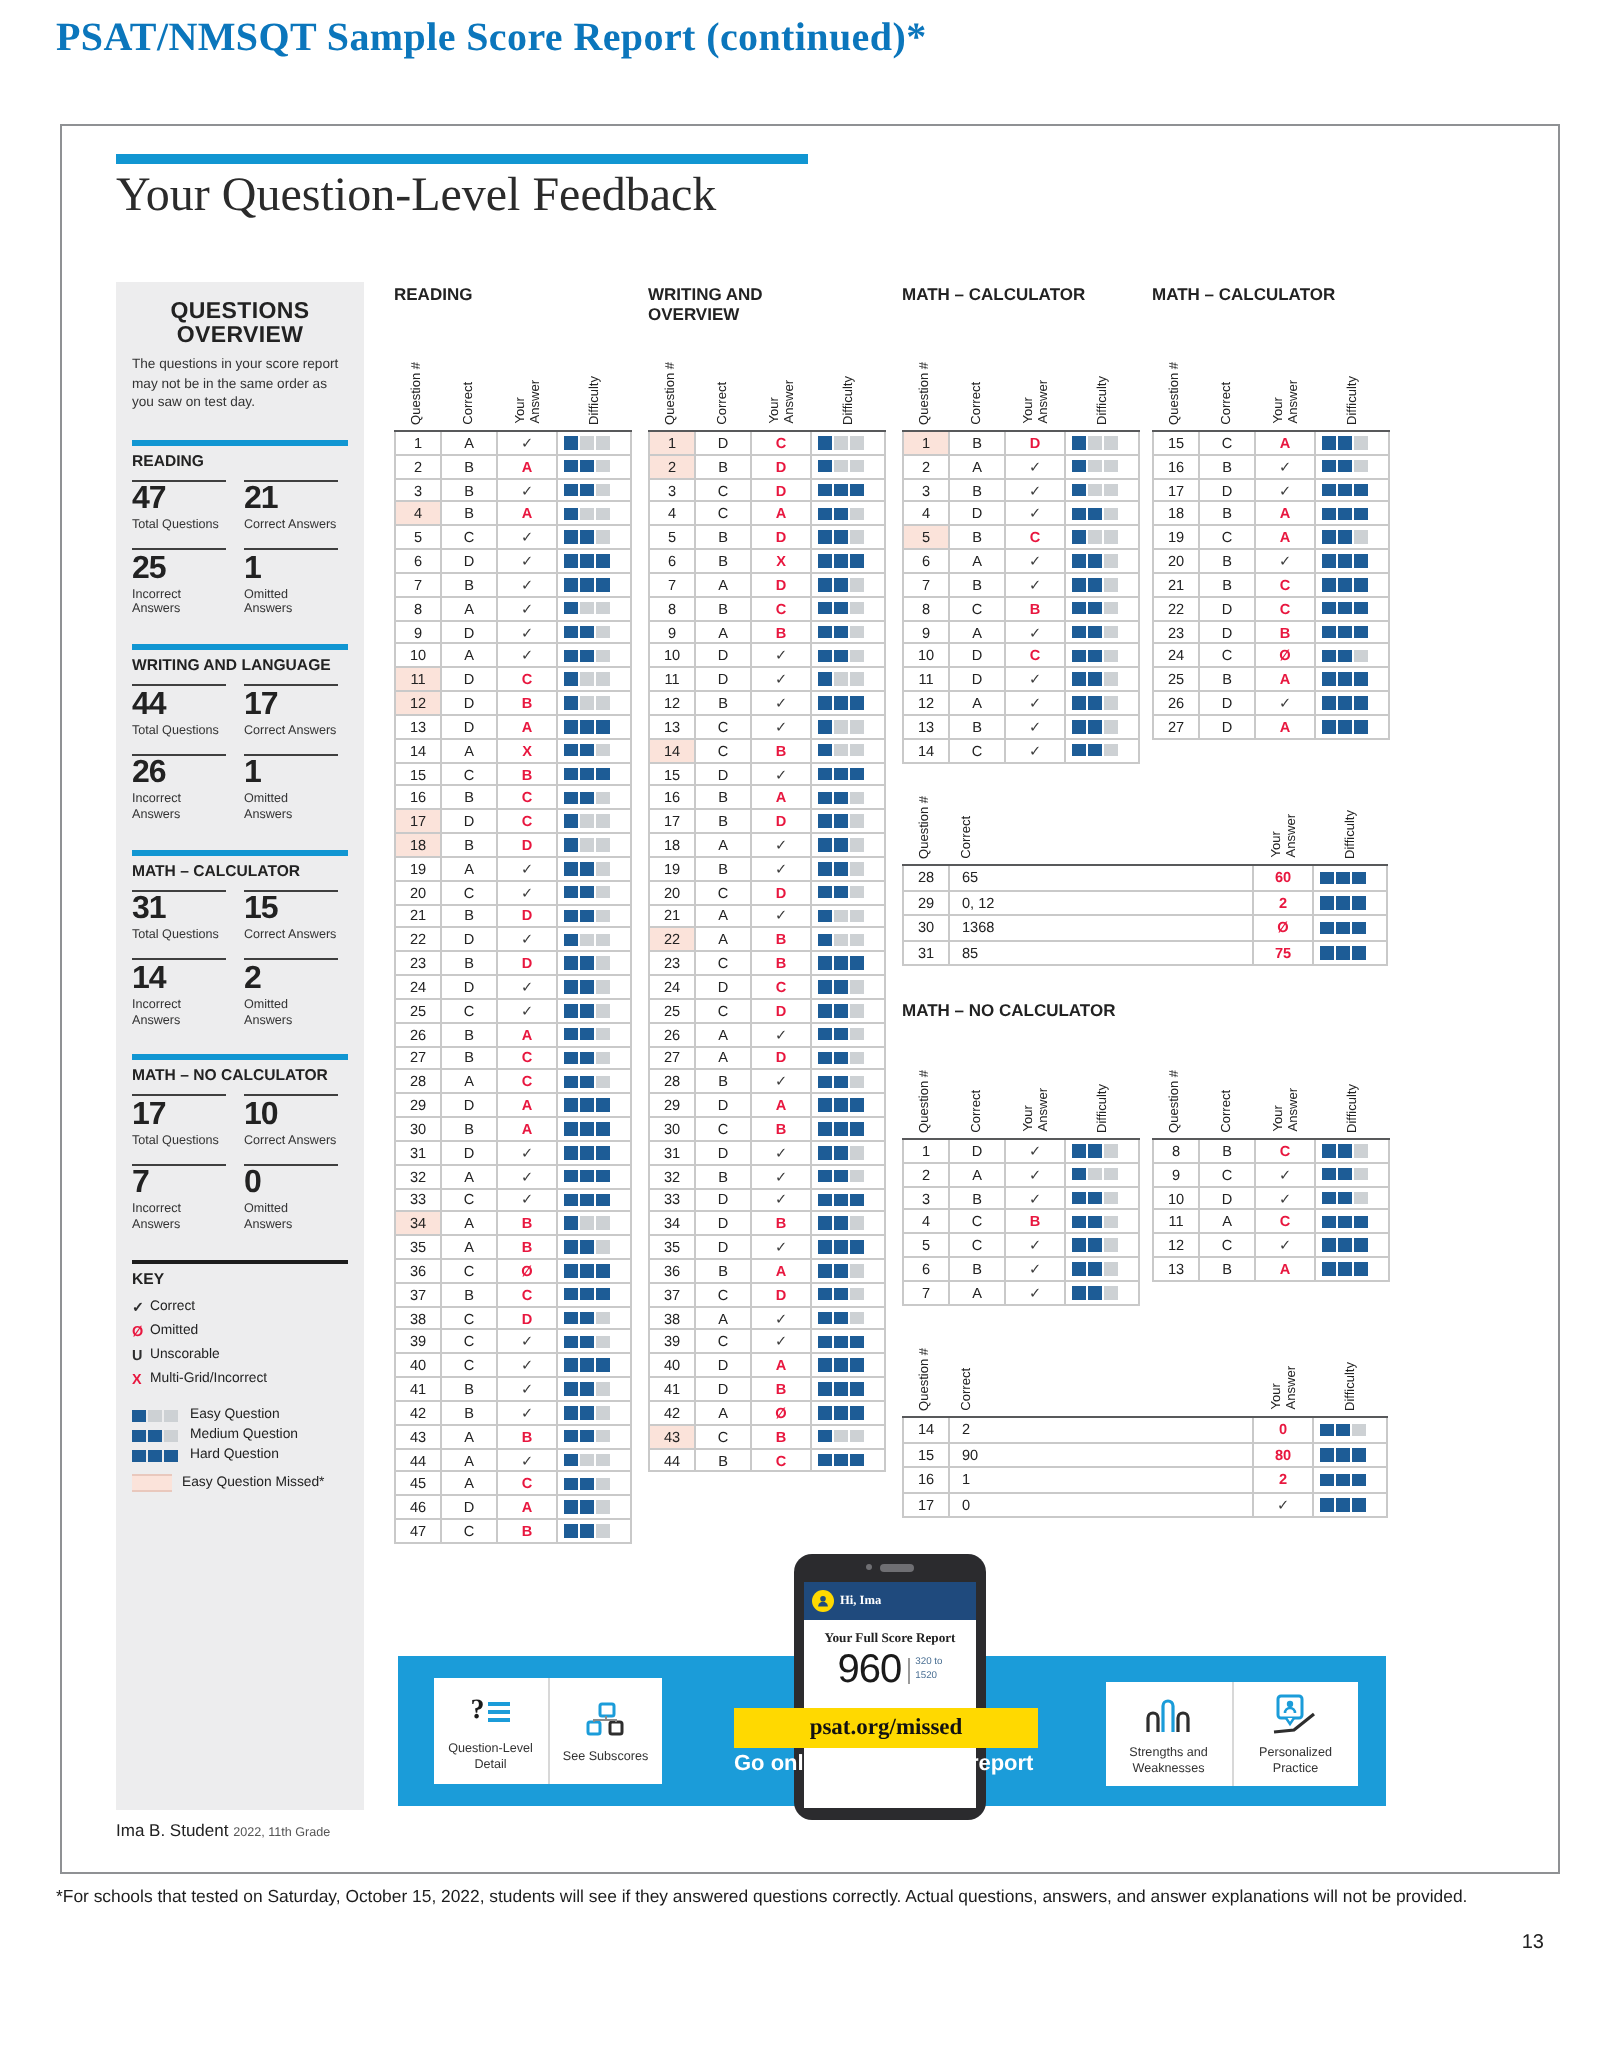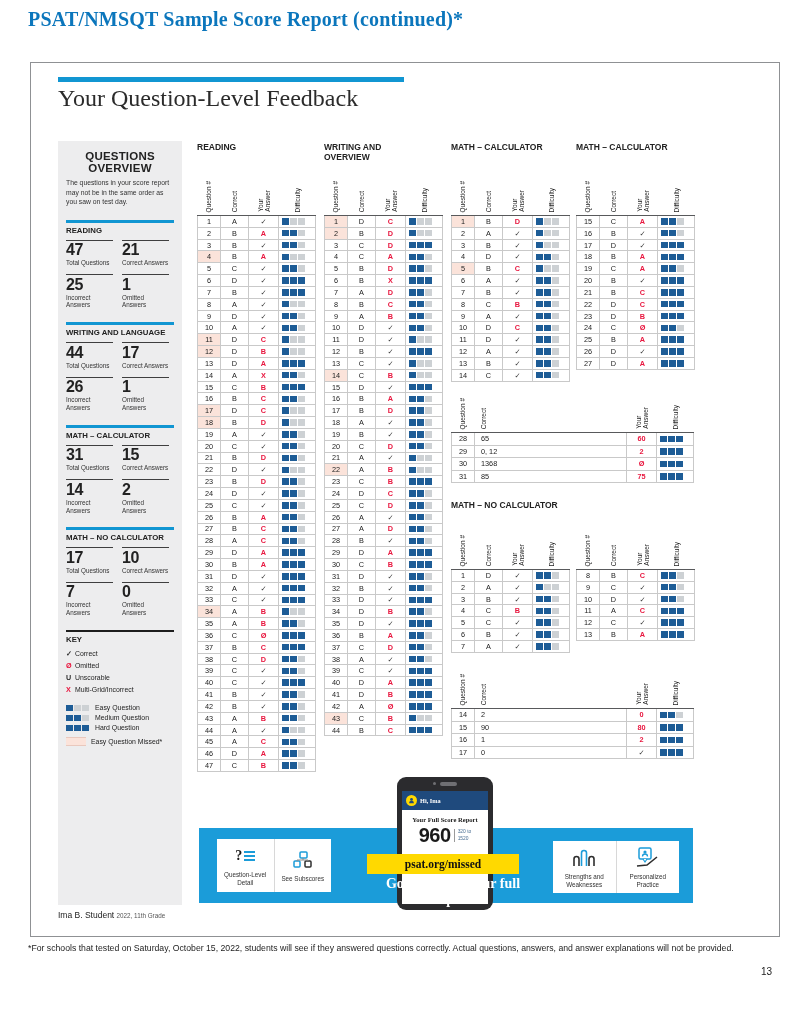--- a/index.html
+++ b/index.html
@@ -71,34 +71,34 @@
   .bcard-left{left:186px;top:776px;width:114px;height:53px;}
   .bcard-right{left:522px;top:778px;width:126px;height:52px;}
   .bcell{flex:1;display:flex;flex-direction:column;align-items:center;justify-content:center;padding:3px 2px;box-sizing:border-box;}
   .bcell + .bcell{border-left:1px solid #d8d8d8;}
   .bcell .lbl{font-size:6.3px;text-align:center;line-height:1.2;margin-top:3px;color:#333;}
   .icon-wrap{height:24px;display:flex;align-items:center;justify-content:center;}
   .qmark{font-size:14px;font-weight:bold;color:#1a1a1a;margin-right:2px;font-family:"Liberation Serif",serif;}
   .qlines i{display:block;width:11px;height:2px;background:#1b9cd9;margin:2px 0;}
 
   .yellow-bar{left:336px;top:791px;width:152px;height:20px;background:#ffd900;z-index:4;display:flex;align-items:center;justify-content:center;font-family:"Liberation Serif",serif;font-weight:bold;font-size:11.5px;color:#111;}
-  .cta{left:336px;top:813px;width:172px;text-align:center;z-index:4;font-family:Liberation Serif, serif;font-weight:bold;font-size:14px;color:#fff;}
+  .cta{left:336px;top:813px;width:172px;z-index:4;font-family:Liberation Sans, sans-serif;font-weight:bold;font-size:11px;color:#fff;}
 
   
   .phone{left:366px;top:714px;width:96px;height:133px;background:#2b2b2e;border-radius:9px;z-index:3;}
   .speaker{position:absolute;top:5px;left:0;right:0;display:flex;justify-content:center;align-items:center;}
   .speaker .dot{width:3px;height:3px;border-radius:50%;background:#6f6f73;margin-right:4px;}
   .speaker .slot{width:17px;height:3.5px;border-radius:2px;background:#6f6f73;}
   .screen{position:absolute;left:5px;right:5px;top:14px;bottom:6px;background:#fff;overflow:hidden;}
   .ph-head{height:19px;background:#1f4a7d;display:flex;align-items:center;padding-left:4px;}
   .avatar{width:11px;height:11px;border-radius:50%;background:#ffd900;display:flex;align-items:center;justify-content:center;}
   .greet{color:#fff;font-size:6.3px;font-weight:bold;margin-left:3px;font-family:"Liberation Serif",serif;}
   .ph-label{text-align:center;font-size:6.6px;font-weight:bold;font-family:"Liberation Serif",serif;margin-top:6px;color:#222;}
   .score-row{display:flex;align-items:center;justify-content:center;margin-top:1px;}
-  .score{font-size:20px;font-weight:bold;color:#1a1a1a;letter-spacing:-.5px;}
+  .score{font-size:20px;font-weight:normal;color:#1a1a1a;letter-spacing:-.5px;}
   .score-div{width:1px;height:13px;background:#9a9a9a;margin:0 3px;}
   .range{font-size:4.9px;color:#4a6f93;line-height:1.25;text-align:left;}
 
   .footnote{left:28px;top:943px;width:726px;font-size:8.7px;line-height:1.35;color:#1d1d1d;}
   .pageno{right:38px;top:966px;font-size:10px;color:#222;}
 </style>
 </head>
 <body>
 
 <div class="abs page-title">PSAT/NMSQT Sample Score Report (continued)*</div>

